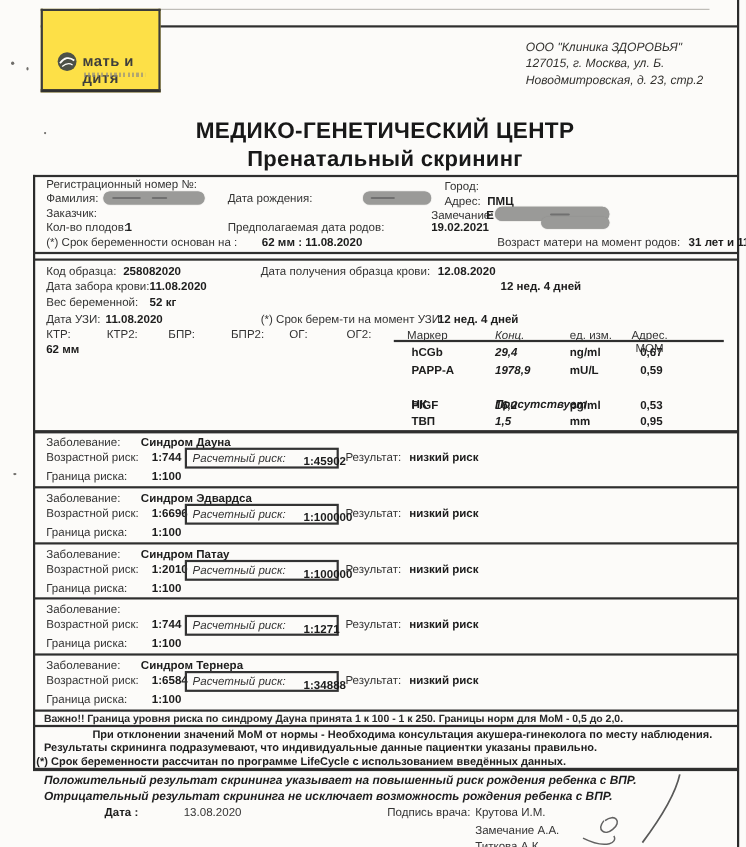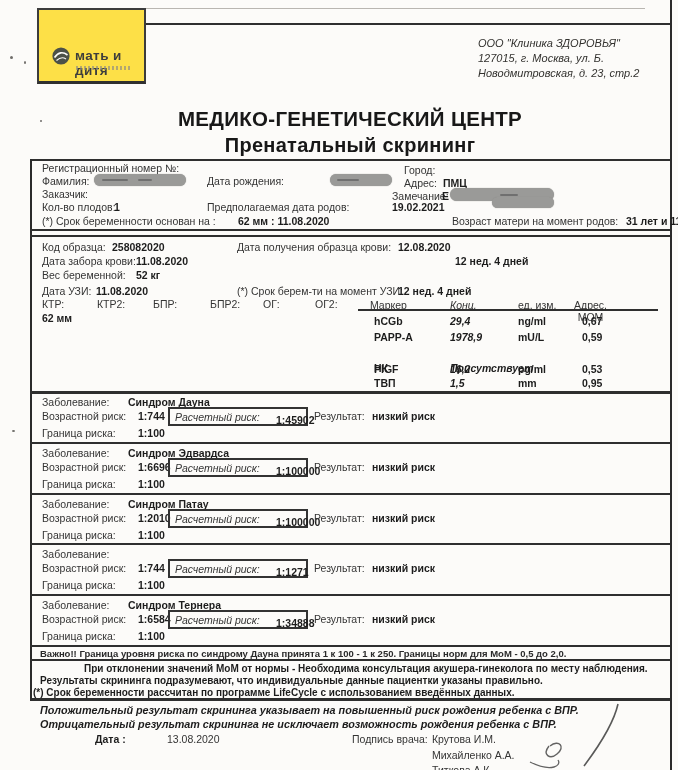--- a/index.html
+++ b/index.html
@@ -284,21 +284,21 @@
   <span class="abs b" style="left:40px;top:675px;font-size:10px;">Результаты скрининга подразумевают, что индивидуальные данные пациентки указаны правильно.</span>
   <div class="hline" style="left:30px;top:698px;width:640px;height:3px;"></div>
 
   <span class="abs b i" style="left:40px;top:704px;font-size:10.8px;">Положительный результат скрининга указывает на повышенный риск рождения ребенка с ВПР.</span>
   <span class="abs b i" style="left:40px;top:718px;font-size:10.8px;">Отрицательный результат скрининга не исключает возможность рождения ребенка с ВПР.</span>
 
   <span class="abs lbl b" style="left:95px;top:733px;">Дата :</span>
   <span class="abs lbl" style="left:167px;top:733px;">13.08.2020</span>
   <span class="abs lbl" style="left:352px;top:733px;">Подпись врача:</span>
   <span class="abs lbl" style="left:432px;top:733px;">Крутова И.М.</span>
-  <span class="abs lbl" style="left:432px;top:749px;">Михайленко А.А.</span>
+  <span class="abs lbl" style="left:432px;top:749px;">Замечание А.А.</span>
   <span class="abs lbl" style="left:432px;top:764px;">Титкова А.К.</span>
 
   <svg class="abs" style="left:490px;top:700px;" width="170" height="70" viewBox="0 0 170 70">
     <path d="M128,4 C124,22 112,42 94,66" stroke="#3c3c3c" stroke-width="1.6" fill="none" opacity="0.85"></path>
     <path d="M60,46 c9,-7 16,1 7,8 c-7,6 -15,1 -8,-8" stroke="#3c3c3c" stroke-width="1.4" fill="none" opacity="0.8"></path>
     <path d="M40,62 c8,4 16,7 24,5 c4,-1 6,-4 4,-7" stroke="#3c3c3c" stroke-width="1.3" fill="none" opacity="0.8"></path>
   </svg>
 
 </div>
 

